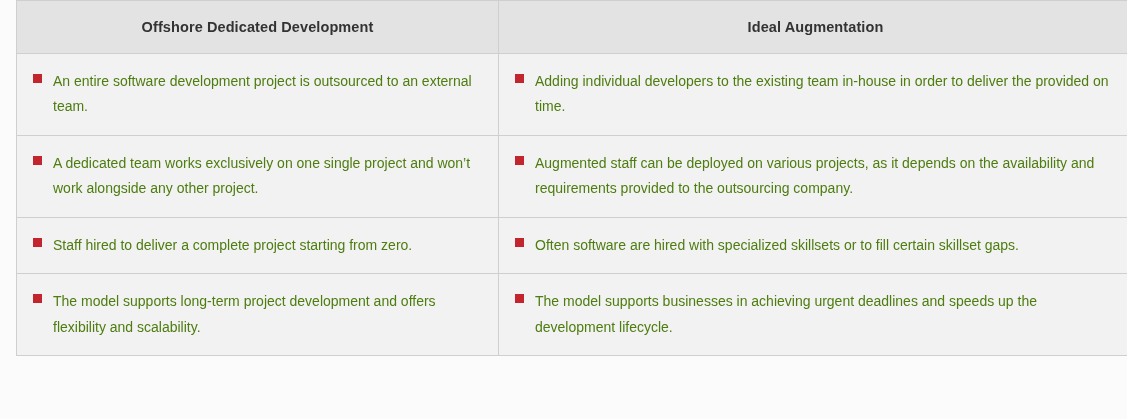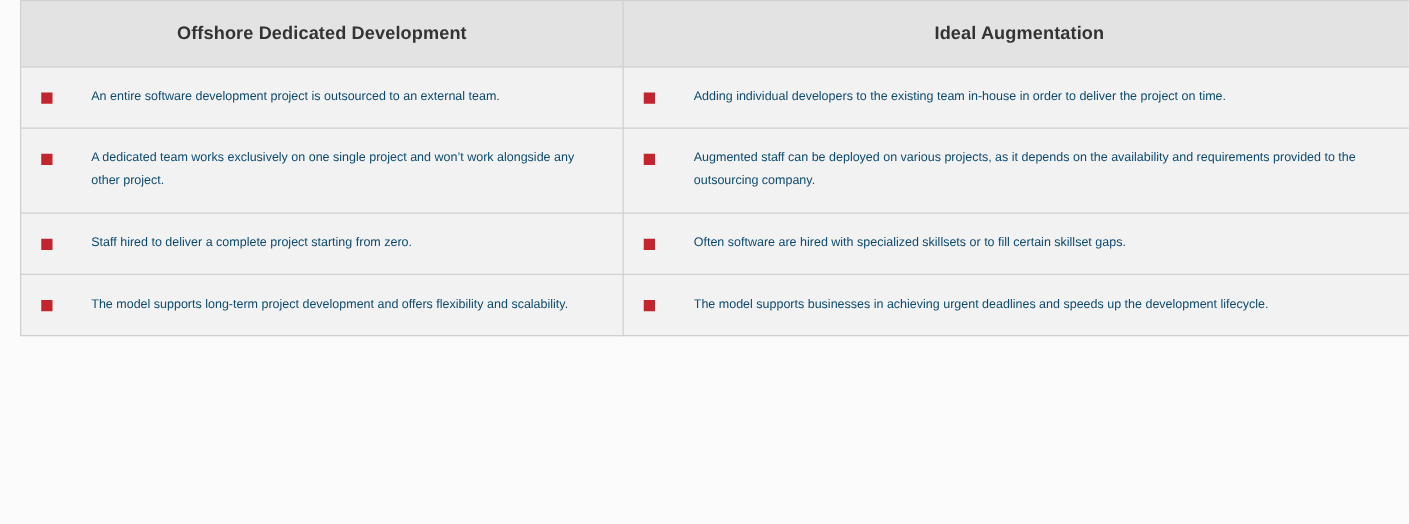--- a/index.html
+++ b/index.html
@@ -67,24 +67,23 @@
   .bullet-square {
     flex: 0 0 auto;
     width: 9px;
     height: 9px;
     background: #c3252f;
     margin-top: 5px;
   }
 
   .cell-text {
     flex: 1 1 auto;
-    font-size: 10px;
+    font-size: 14px;
     line-height: 1.82;
-    color: #0c4a6e;
-    margin-left: 20px;
+    color: #4d7c0f;
   }
 
   .table-caption {
     position: absolute;
     left: 2px;
     top: 381px;
     font-size: 14.5px;
     font-style: italic;
     color: #c2410c;
     line-height: 1.4;
@@ -113,21 +112,21 @@
       <tr>
         <td>
           <div class="cell-item">
             <span class="bullet-square"></span>
             <span class="cell-text">An entire software development project is outsourced to an external team.</span>
           </div>
         </td>
         <td>
           <div class="cell-item">
             <span class="bullet-square"></span>
-            <span class="cell-text">Adding individual developers to the existing team in-house in order to deliver the project on time.</span>
+            <span class="cell-text">Adding individual developers to the existing team in-house in order to deliver the provided on time.</span>
           </div>
         </td>
       </tr>
 
       <tr>
         <td>
           <div class="cell-item">
             <span class="bullet-square"></span>
             <span class="cell-text">A dedicated team works exclusively on one single project and won’t work alongside any other project.</span>
           </div>

